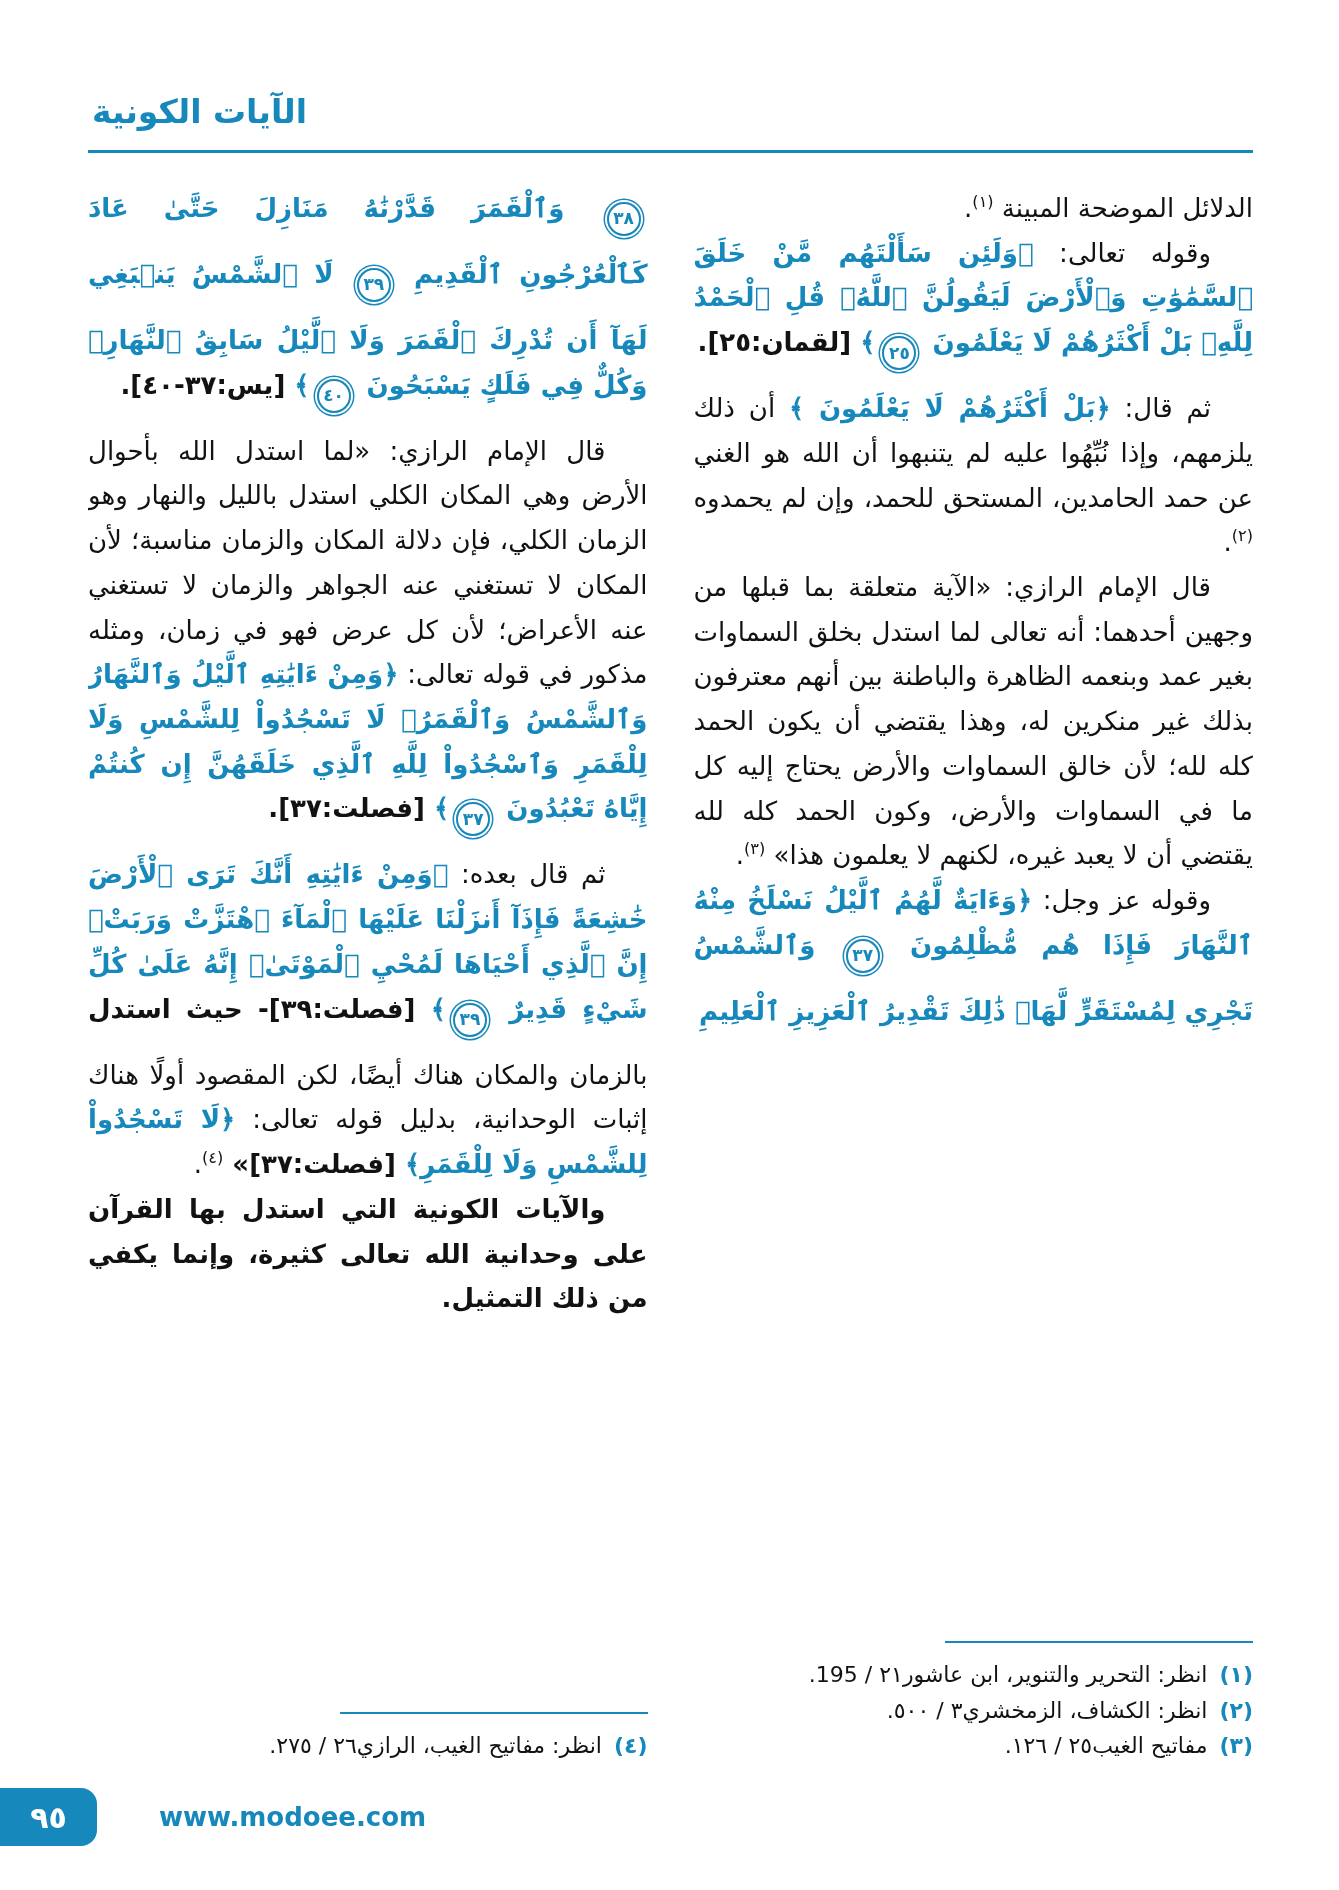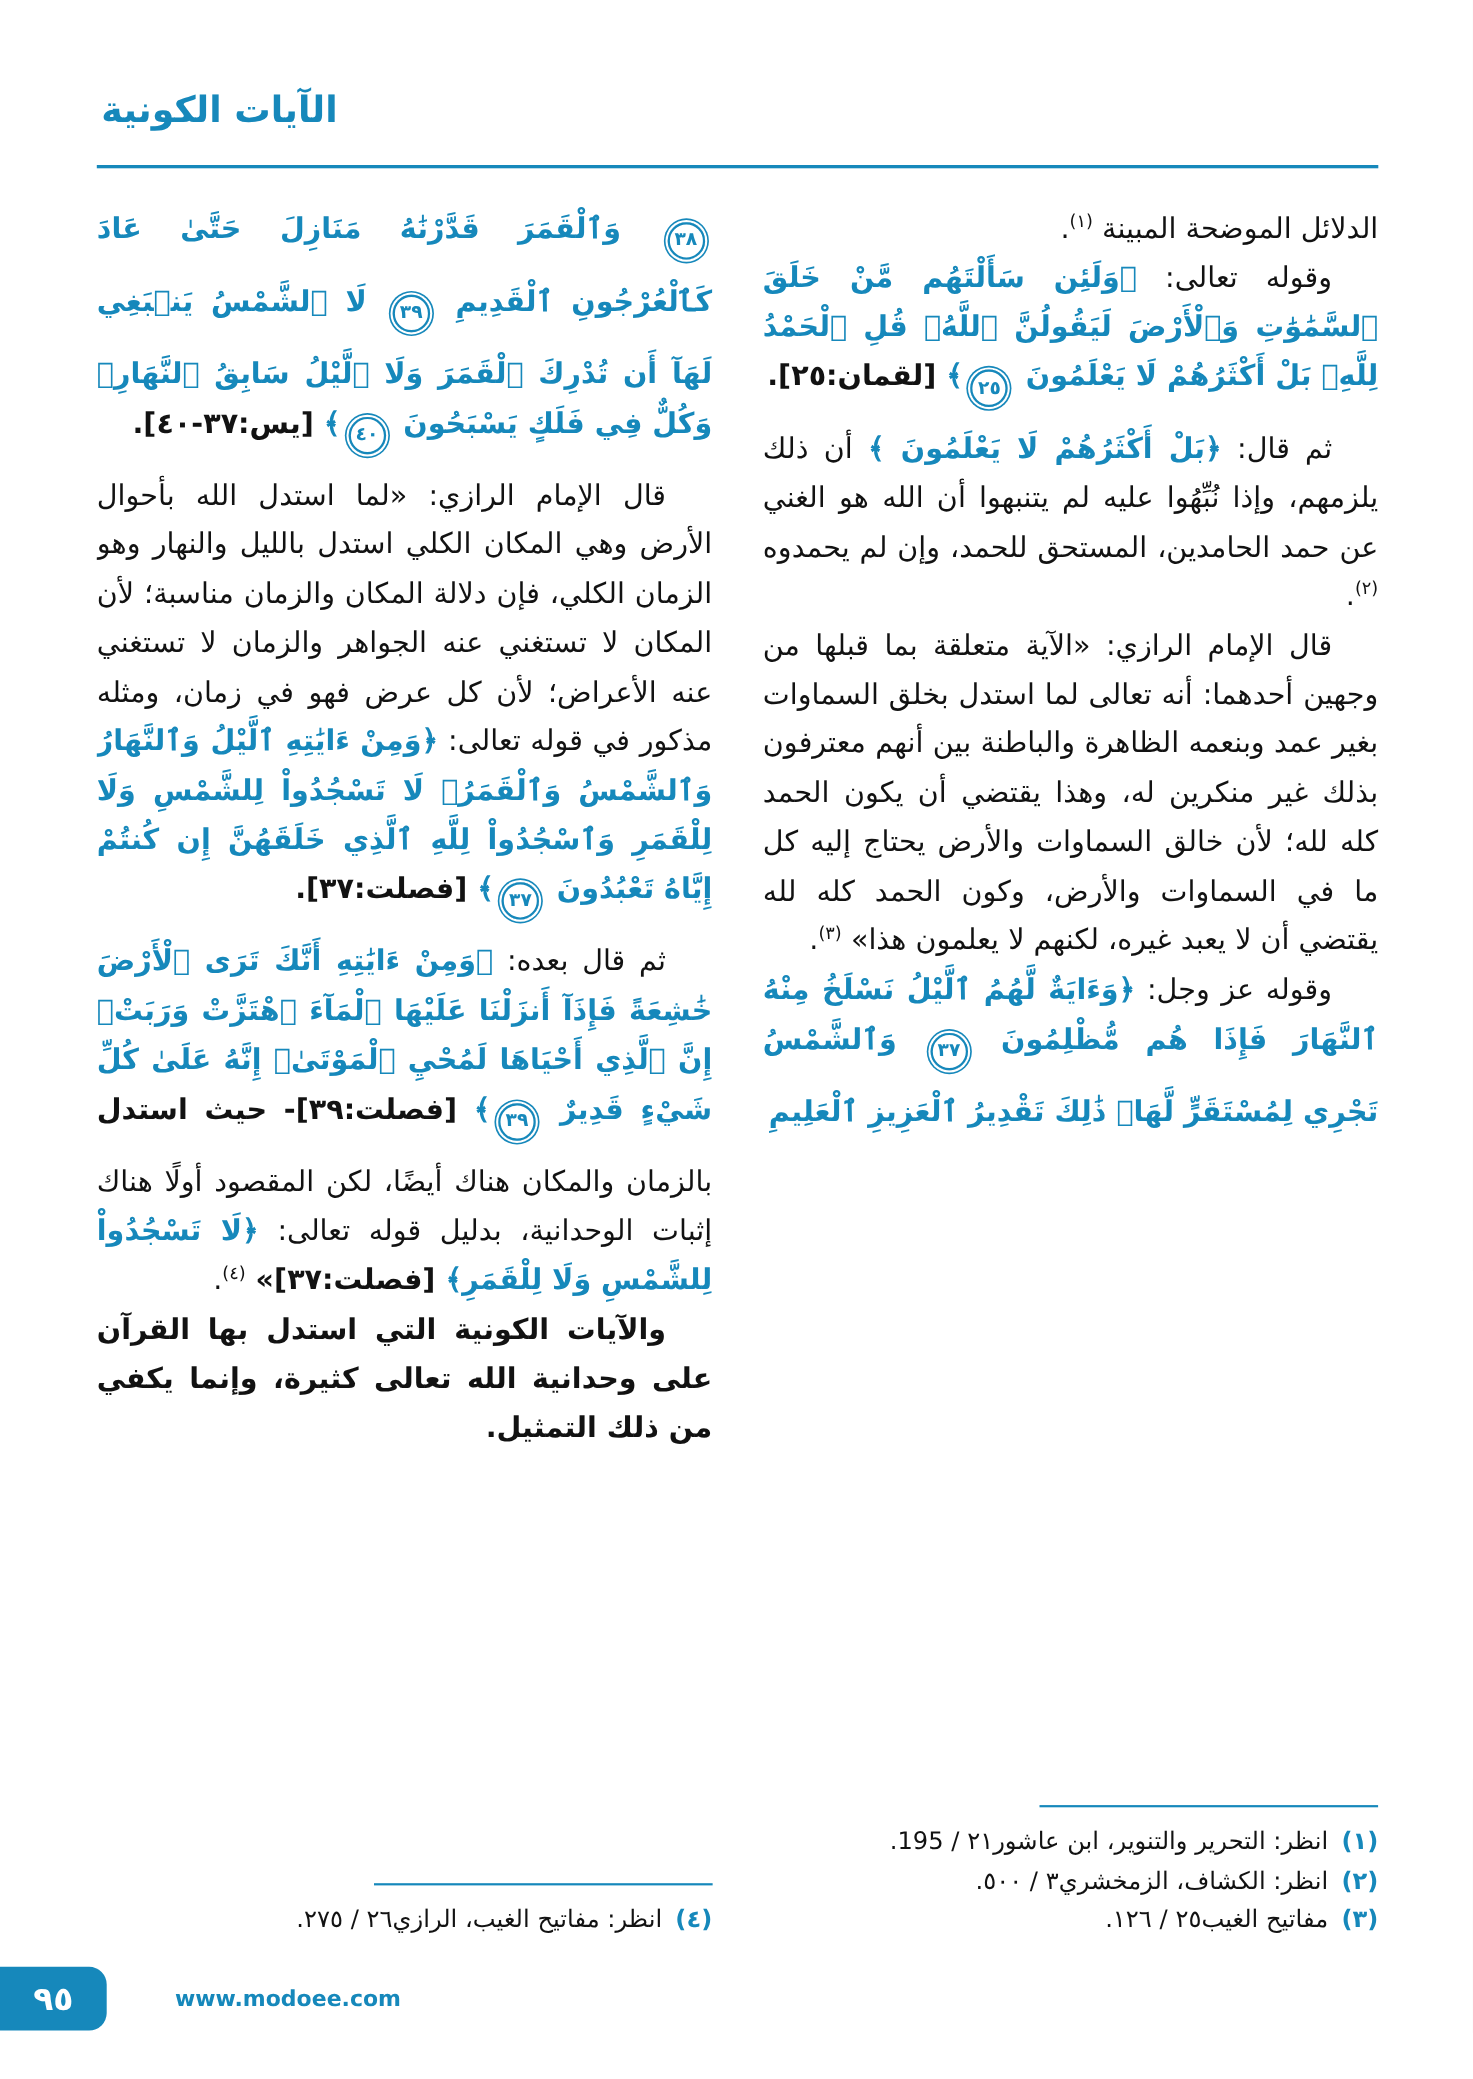--- a/index.html
+++ b/index.html
@@ -14,21 +14,21 @@
     overflow: hidden;
     font-family: "DejaVu Sans", sans-serif;
     color: var(--ink);
   }
 
   
   .page-header { position: relative; height: 160px; }
   .header-title {
     position: absolute;
     left: 92px;
-    top: 80px;
+    top: 92px;
     color: var(--accent);
     font-size: 33px;
     font-weight: bold;
     direction: rtl;
     letter-spacing: -1px;
   }
   .header-rule {
     position: absolute;
     left: 88px;
     right: 86px;
@@ -124,21 +124,21 @@
     display: flex;
     align-items: center;
     justify-content: center;
     color: #ffffff;
     font-size: 30px;
     font-weight: bold;
   }
   .website {
     margin-left: 62px;
     color: var(--accent);
-    font-size: 20px;
+    font-size: 26px;
     font-weight: bold;
     text-decoration: none;
     cursor: pointer;
   }
 </style>
 </head>
 <body>
 
 <div class="page">
 

